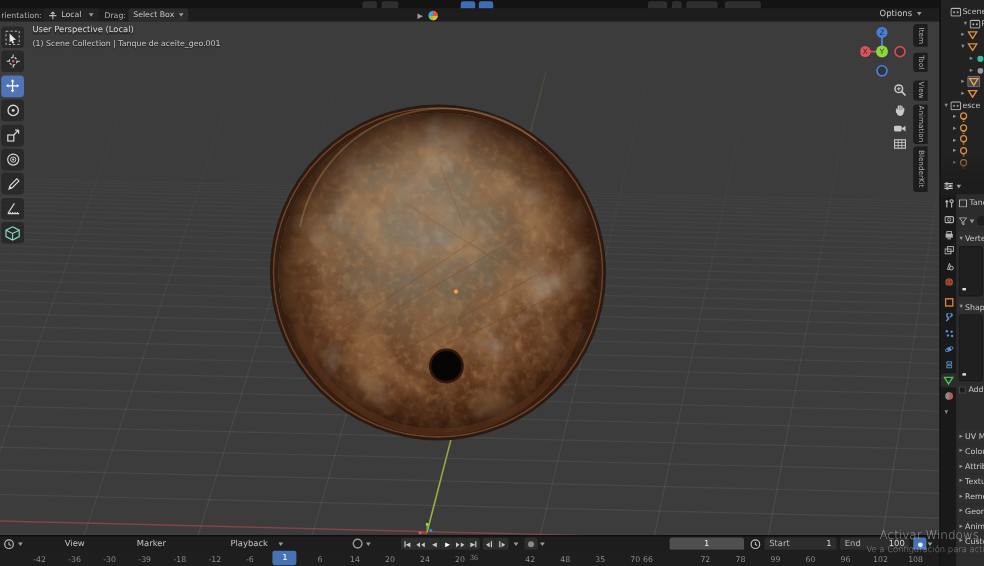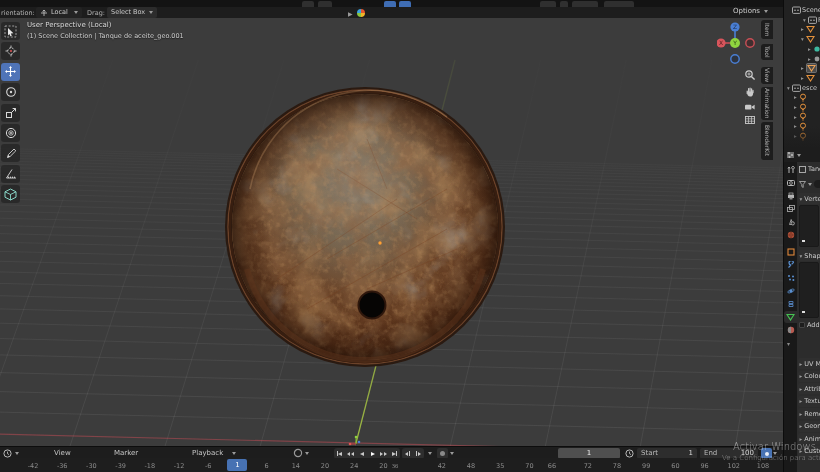--- a/index.html
+++ b/index.html
@@ -414,21 +414,21 @@
       <div class="rnum" style="left: 266.6px;">6</div>
       <div class="rnum" style="left: 295.8px;">14</div>
       <div class="rnum" style="left: 325px;">20</div>
       <div class="rnum" style="left: 354.2px;">24</div>
       <div class="rnum" style="left: 383.4px;">20</div>
       <div class="rnum" style="left: 395px; font-family: Liberation Serif, serif;">36</div>
       <div class="rnum" style="left: 441.8px;">42</div>
       <div class="rnum" style="left: 471px;">48</div>
       <div class="rnum" style="left: 500.2px;">35</div>
       <div class="rnum" style="left: 529.4px;">70</div>
-      <div class="rnum" style="left: 552px;">66</div>
+      <div class="rnum" style="left: 540px;">66</div>
       <div class="rnum" style="left: 587.8px;">72</div>
       <div class="rnum" style="left: 617px;">78</div>
       <div class="rnum" style="left: 646.2px;">99</div>
       <div class="rnum" style="left: 675.4px;">60</div>
       <div class="rnum" style="left: 704.6px;">96</div>
       <div class="rnum" style="left: 733.8px;">102</div>
       <div class="rnum" style="left: 763px;">108</div>
     </div>
 
   <div id="rcol">

